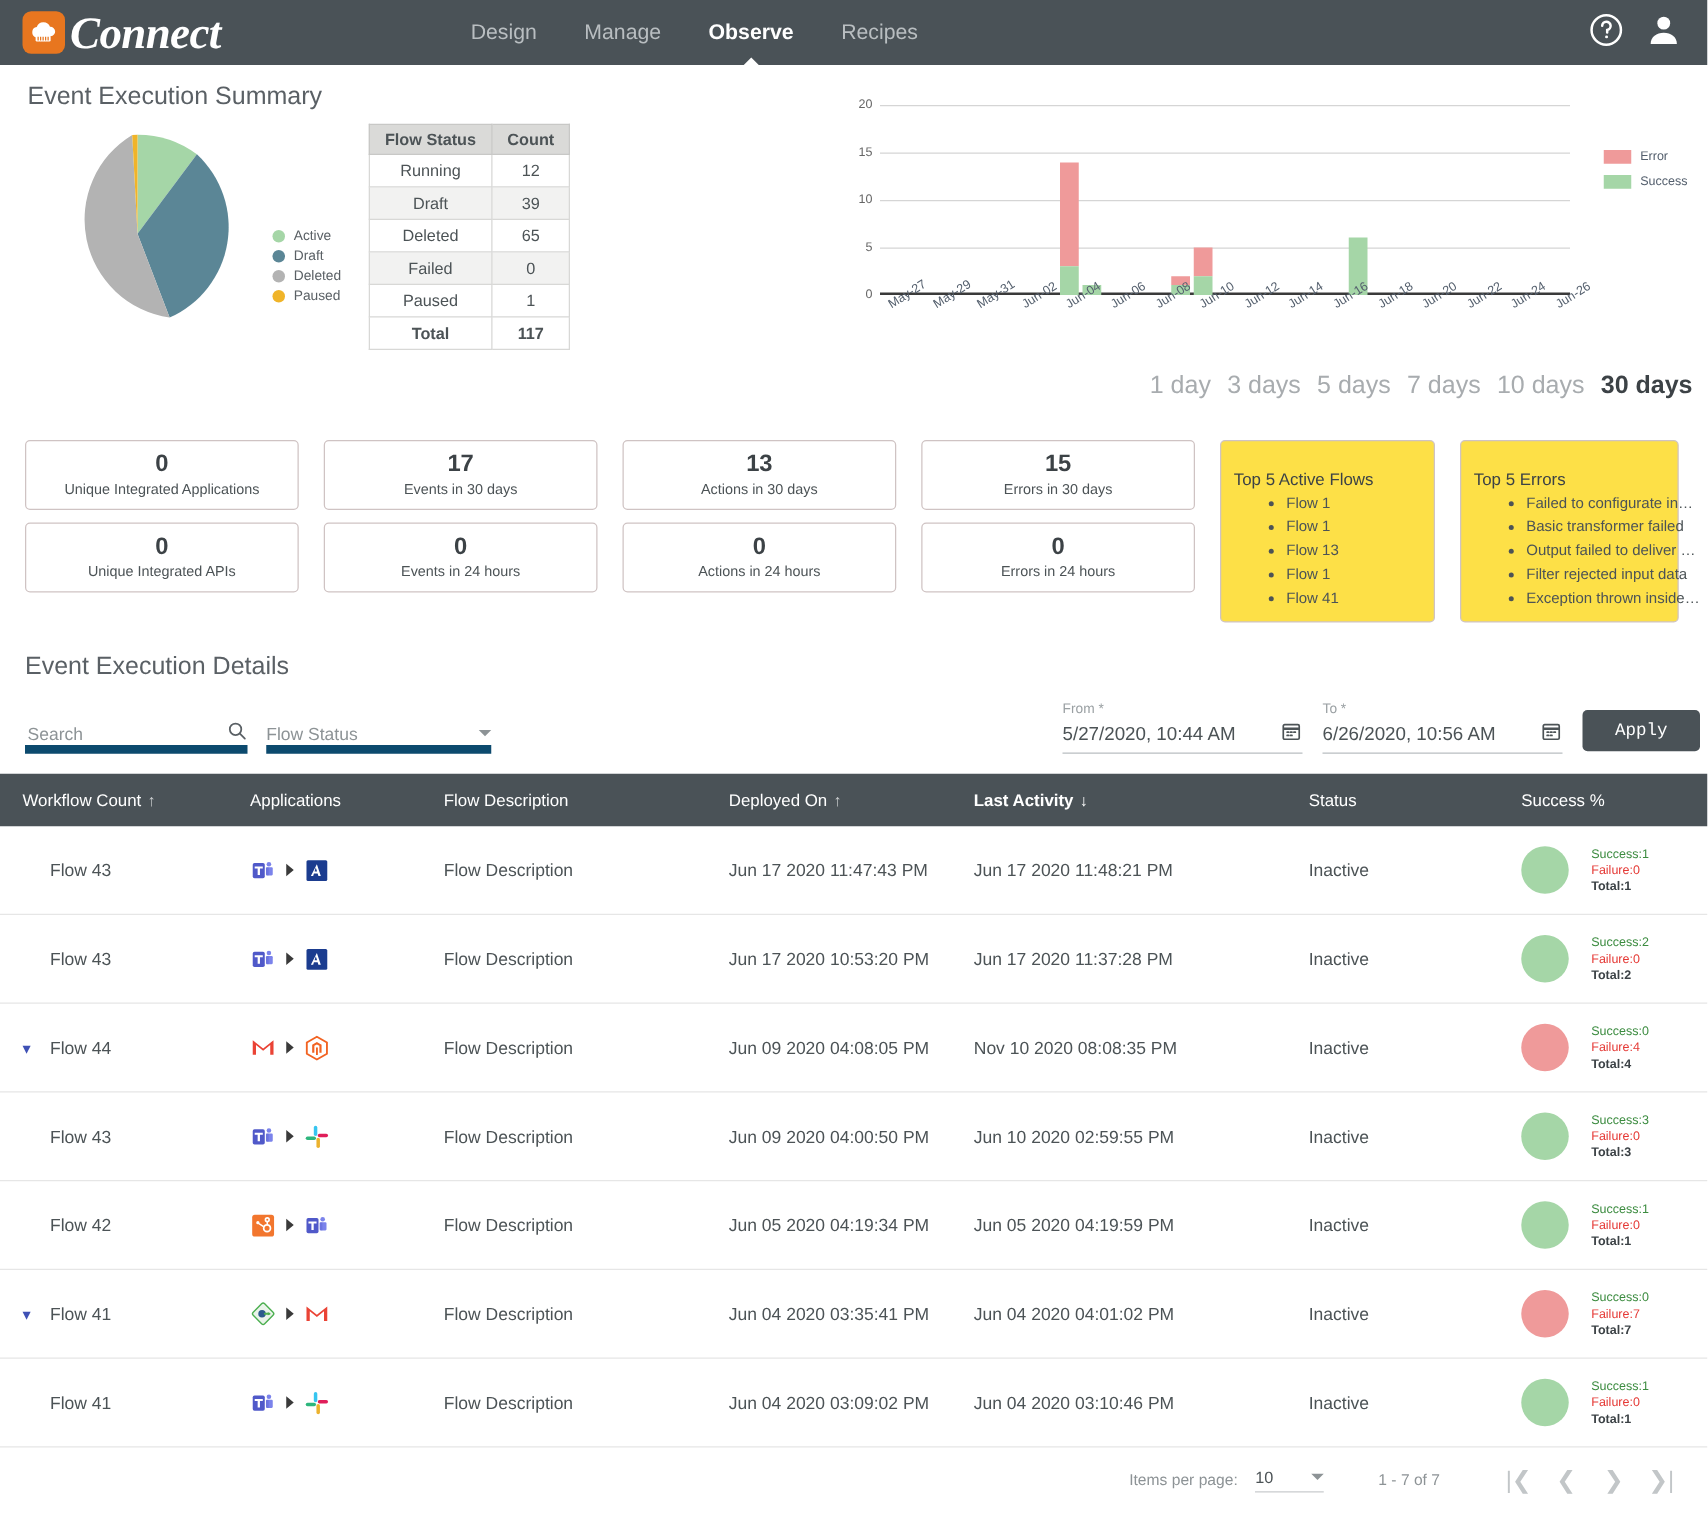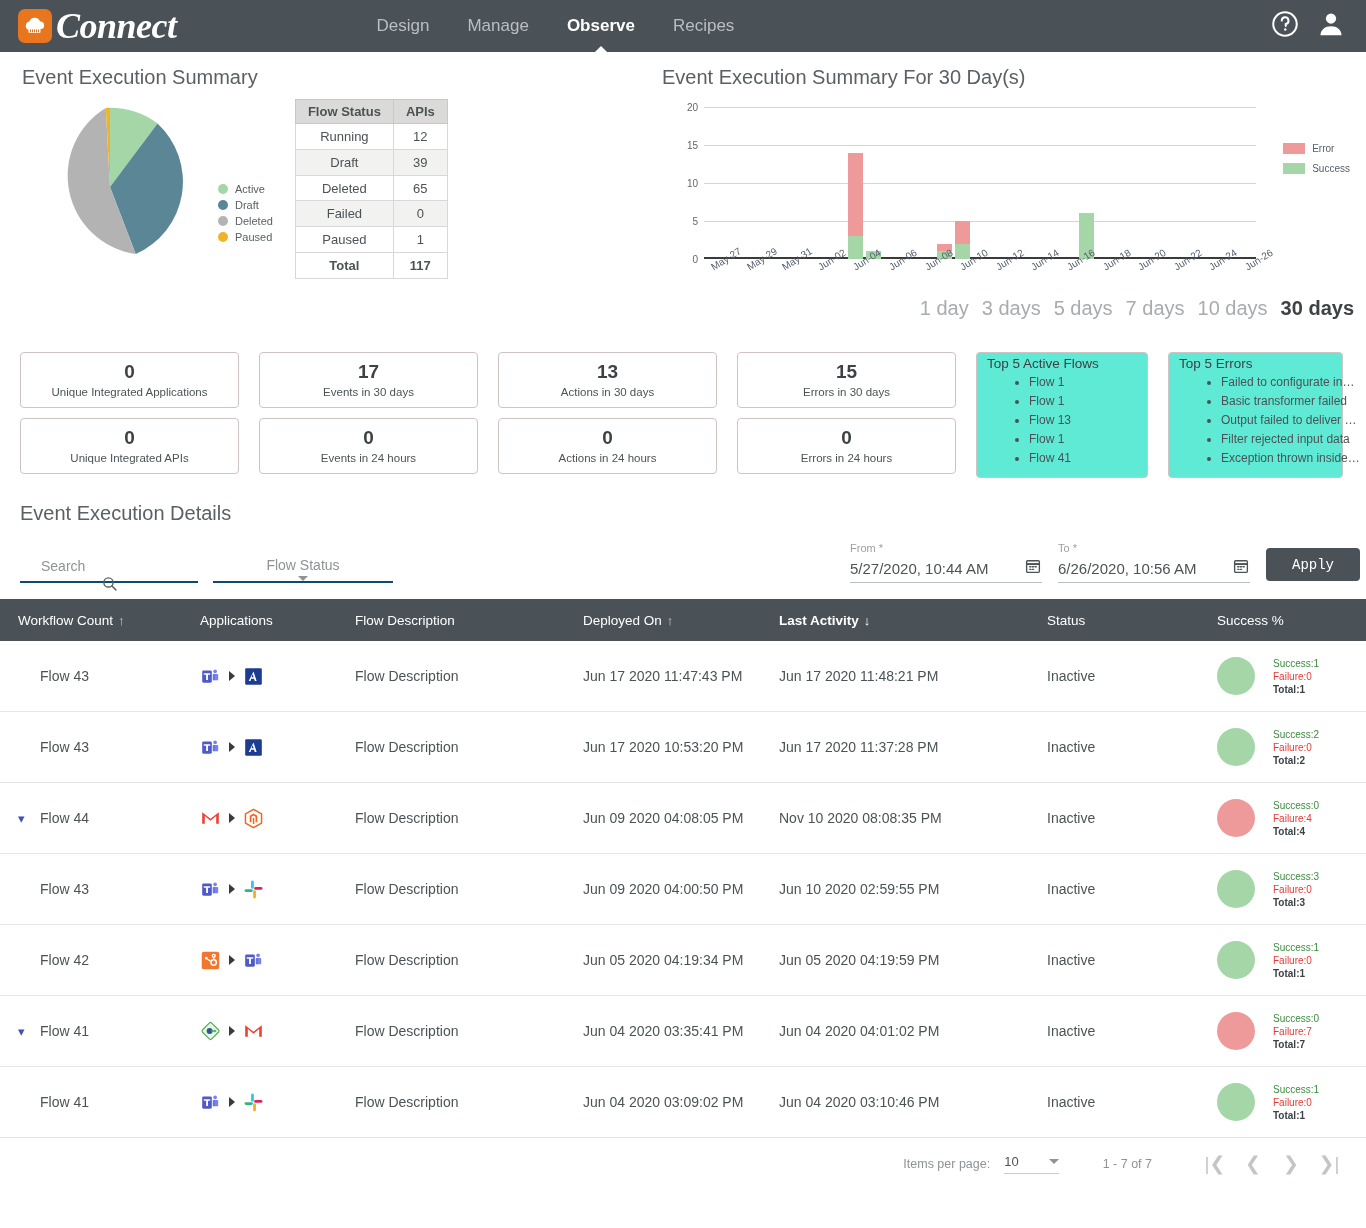--- a/index.html
+++ b/index.html
@@ -94,33 +94,33 @@
   #cards { display:flex; padding:0 20px; gap:20px; align-items:flex-start; }
   .card-col { display:flex; flex-direction:column; gap:10px; width:219px; }
   .stat-card {
     border:1px solid #cfc3c3; border-radius:4px; background:#fff;
     height:56px; display:flex; flex-direction:column;
     align-items:center; justify-content:center;
   }
   .stat-num { font-size:19px; font-weight:700; color:#3c4246; line-height:1.05; }
   .stat-lbl { font-size:11.5px; color:#4c5356; margin-top:5px; }
   .list-card {
-    border:1px solid #cfc3c3; border-radius:4px; background:#5eead4;
-    padding:3px 10px 9px 10px; height:unset;
+    border:1px solid #cfc3c3; border-radius:4px; background:#fde047;
+    padding:23px 10px 9px 10px; height:unset;
   }
   .list-card h4 { margin:0 0 2px 0; font-size:13.5px; font-weight:400; color:#3c4246; }
   .list-card ul { margin:0; padding-left:18px; }
   .list-card li { font-size:12px; color:#4c5356; line-height:19px; white-space:nowrap;margin-left:24px; }
   #card-flows { width:172px; }
   #card-errors { width:175px; }
 
   
   #details-head { padding:24px 20px 0 20px; }
   #filters { display:flex; align-items:flex-end; margin-top:14px; position:relative; height:44px; }
-  .underline-field { border-bottom:2px solid #0c4a6e; display:flex; align-items:center;flex-direction:column; }
+  .underline-field { border-bottom:7px solid #0c4a6e; display:flex; align-items:center; }
   #search-field { width:178px; height:26px; justify-content:space-between; }
   #search-input {
     border:0; outline:none; font-size:14px; color:#4c5356; width:140px;
     background:transparent; font-family:"Liberation Sans", sans-serif;
   }
   #search-input::placeholder { color:#8d9396; }
   #flowstatus-field { width:180px; height:26px; margin-left:15px; justify-content:space-between; }
   .field-text { font-size:14px; color:#8d9396; }
   .caret-down {
     width:0;height:0;border-left:5px solid transparent;border-right:5px solid transparent;
@@ -269,21 +269,21 @@
         <div class="legend-line">
           <span class="legend-dot" style="background:#f0b429"></span>
           <span>Paused</span>
         </div>
       </div>
 
       <table id="status-table">
         <thead>
           <tr>
             <th>Flow Status</th>
-            <th>APIs</th>
+            <th>Count</th>
           </tr>
         </thead>
         <tbody>
           <tr>
             <td>Running</td>
             <td>12</td>
           </tr>
           <tr>
             <td>Draft</td>
             <td>39</td>
@@ -303,21 +303,20 @@
           <tr class="total-row">
             <td>Total</td>
             <td>117</td>
           </tr>
         </tbody>
       </table>
     </div>
   </div>
 
   <div id="bar-panel">
-    <div class="section-title">Event Execution Summary For 30 Day(s)</div>
     <div id="bar-chart-area">
       <div id="plot">
           <div class="ytick" style="top: 152px;">0</div>
           <div class="gridline" style="top: 114px;"></div>
           <div class="ytick" style="top: 114px;">5</div>
           <div class="gridline" style="top: 76px;"></div>
           <div class="ytick" style="top: 76px;">10</div>
           <div class="gridline" style="top: 38px;"></div>
           <div class="ytick" style="top: 38px;">15</div>
           <div class="gridline" style="top: 0px;"></div>

